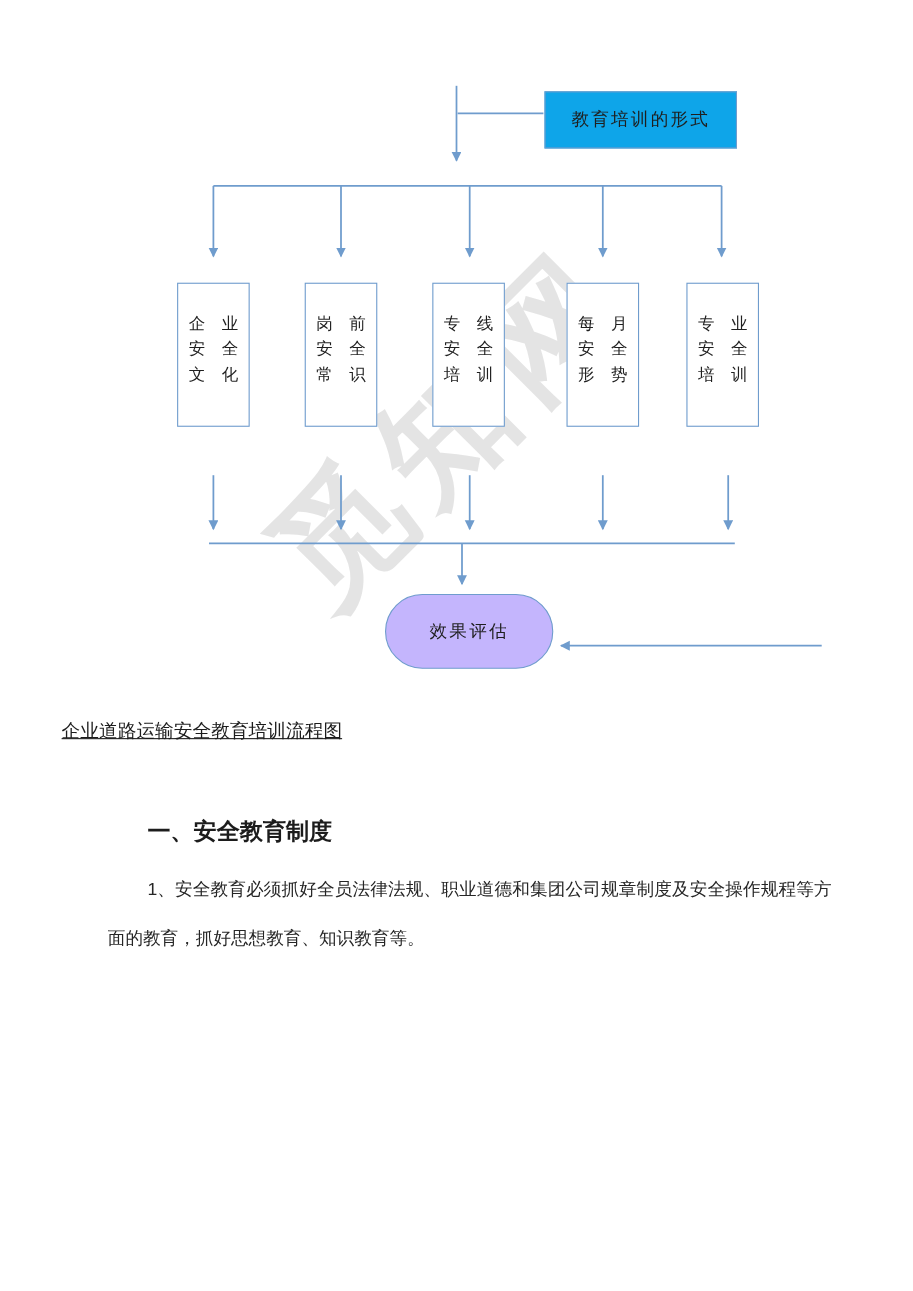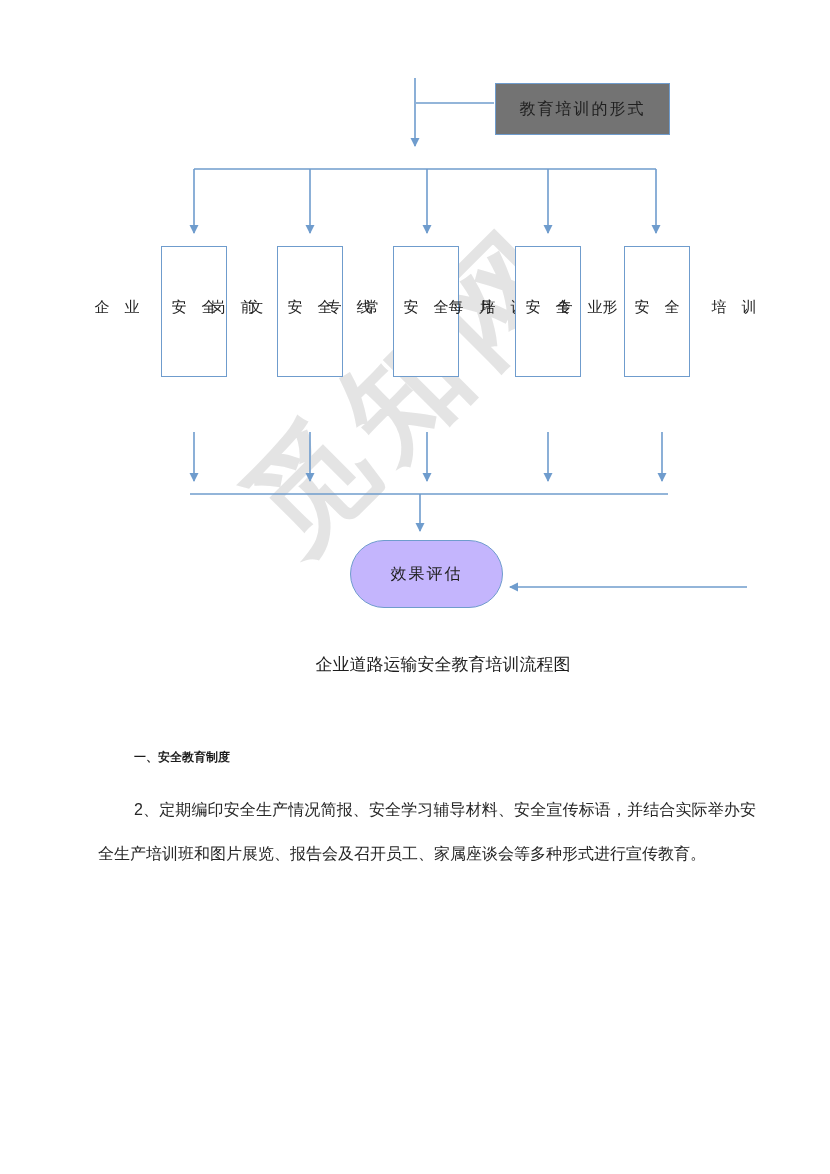--- a/index.html
+++ b/index.html
@@ -32,64 +32,64 @@
     left:648px;top:1086px;width:580px;
     font-size:118px;
     color:rgba(190,190,190,0.22);
   }
   
   .fc-svg{position:absolute;left:0;top:0;}
   .fc-topbox{
     position:absolute;
     left:495px;top:83px;width:173px;height:50px;
     border:1.6px solid #6f9ccd;
-    background:#737373;
+    background:#0ea5e9;
     display:flex;align-items:center;justify-content:center;
     font-family:"Liberation Serif", serif;
     font-size:16px;letter-spacing:2px;color:#1f1f1f;
   }
   .fc-box{
     position:absolute;
-    top:246px;width:66px;height:131px;
+    top:257px;width:66px;height:131px;
     border:1.6px solid #6f9ccd;
     background:#fff;
     box-sizing:border-box;
-    display:flex;justify-content:center;
+    display:flex;flex-direction:column;justify-content:center;
     align-items:center;
     padding-bottom:8px;
     font-family:"Liberation Serif", serif;
-    font-size:15px;color:#1f1f1f;gap:32px;
+    font-size:15px;color:#1f1f1f;
   }
   .fc-box .fc-line{line-height:23px;white-space:pre;}
   .fc-terminal{
     position:absolute;
     left:350px;top:540px;width:153px;height:68px;
     border:1.8px solid #6f9ccd;
     border-radius:34px;
     background:#c4b5fd;
     box-sizing:border-box;
     display:flex;align-items:center;justify-content:center;
     font-family:"Liberation Serif", serif;
     font-size:16px;letter-spacing:2px;color:#1f1f1f;
   }
   .fc-caption{
     position:absolute;
     left:56px;top:646px;width:774px;height:38px;
     line-height:38px;
-    text-align:center;
-    font-size:17px;color:#1c1c1c;
+    text-align:left;
+    font-size:17px;color:#1c1c1c;text-decoration:underline;
   }
   
   .doc-body{
     position:absolute;
     left:98px;top:735px;width:658px;
   }
   .doc-heading{
     margin:0;
-    font-size:12px;font-weight:700;
+    font-size:21px;font-weight:700;
     line-height:44px;
     text-indent:36px;
     color:#1c1c1c;
   }
   .doc-body p{
     margin:9px 0 0 0;
     font-size:16px;
     line-height:44px;
     text-indent:36px;
     text-align:justify;
@@ -169,16 +169,16 @@
     <div class="fc-line">安　全</div>
     <div class="fc-line">培　训</div>
   </div>
 
   <div class="fc-terminal">效果评估</div>
 
   <div class="fc-caption">企业道路运输安全教育培训流程图</div>
 
   <div class="doc-body">
     <h2 class="doc-heading">一、安全教育制度</h2>
-    <p>2、定期编印安全生产情况简报、安全学习辅导材料、安全宣传标语，并结合实际举办安全生产培训班和图片展览、报告会及召开员工、家属座谈会等多种形式进行宣传教育。</p>
+    <p>1、安全教育必须抓好全员法律法规、职业道德和集团公司规章制度及安全操作规程等方面的教育，抓好思想教育、知识教育等。</p>
   </div>
 
 </div>
 
 </body></html>

